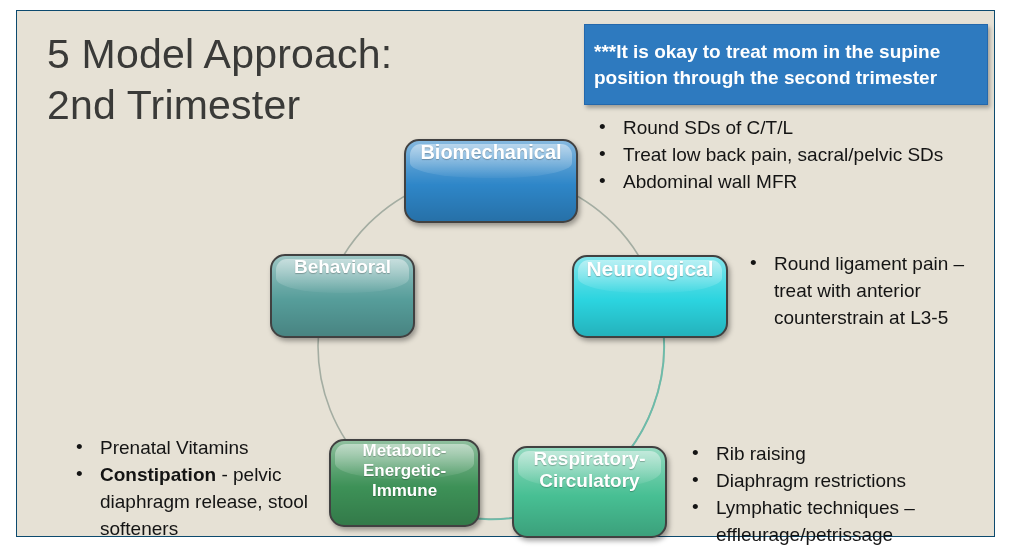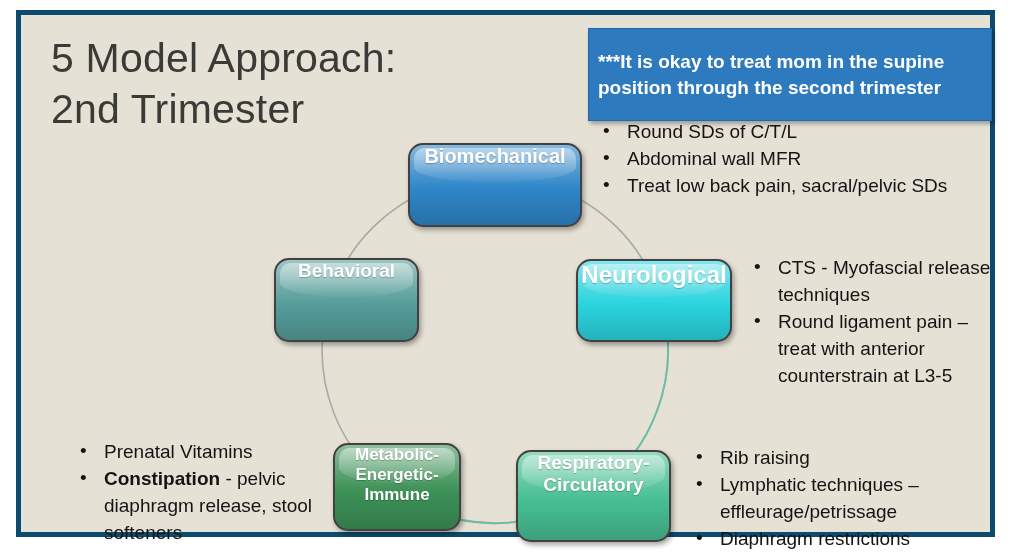--- a/index.html
+++ b/index.html
@@ -5,34 +5,34 @@
   * { box-sizing: border-box; margin: 0; padding: 0; }
   body {
     width: 1012px; height: 552px;
     background: #ffffff;
     font-family: "Liberation Sans", sans-serif;
     overflow: hidden;
   }
   .page { position: relative; width: 1012px; height: 552px; background: #ffffff; }
   .slide {
     position: absolute; left: 16px; top: 10px; width: 979px; height: 527px;
-    border: 5px solid #0c4a6e;
+    border: 1px solid #0c4a6e;
   }
   .slide-title {
     position: absolute; left: 30px; top: 18px;
     font-size: 41px; font-weight: 400; color: #3a3a38;
     line-height: 1.24; white-space: pre-line; letter-spacing: 0.2px;
   }
   .banner {
     position: absolute; left: 567px; top: 13px; width: 404px; min-height: 58px;
     background-color: var(--c, #2e7abf);
     border: 1px solid #2468ac;
     box-shadow: 2px 3px 4px rgba(0,0,0,0.30);
     color: #ffffff; font-weight: 700; font-size: 19px; line-height: 1.35;
-    padding: 20px 9px;
+    padding: 14px 9px;
   }
   .ring-svg { position: absolute; left: 0; top: 0; width: 979px; height: 527px; }
   .model-box {
     position: absolute;
     background-color: var(--c, #888888);
     background-image: linear-gradient(180deg, rgba(255,255,255,0.42) 0%,
                       rgba(255,255,255,0.12) 38%, rgba(0,0,0,0) 55%, rgba(0,0,0,0.16) 100%);
     border: 2px solid #414141;
     border-radius: 15px;
     box-shadow: 2px 3px 5px rgba(0,0,0,0.35);
@@ -42,22 +42,22 @@
   }
   .model-box::before {
     content: ""; position: absolute; left: 4px; right: 4px; top: 3px; height: 42%;
     border-radius: 11px 11px 45% 45%;
     background: linear-gradient(180deg, rgba(255,255,255,0.45), rgba(255,255,255,0.04));
     pointer-events: none;
   }
   .model-label { position: relative; white-space: pre-line; line-height: 1.18; }
   .box-biomechanical { left: 387px; top: 128px; width: 174px; height: 84px; font-size: 20px; }
   .box-behavioral    { left: 253px; top: 243px; width: 145px; height: 84px; font-size: 19px; }
-  .box-neurological  { left: 555px; top: 244px; width: 156px; height: 83px; font-size: 24px; }
-  .box-metabolic     { left: 312px; top: 428px; width: 128px; height: 88px; font-size: 17px; }
+  .box-neurological  { left: 555px; top: 244px; width: 156px; height: 83px; font-size: 21px; }
+  .box-metabolic     { left: 312px; top: 428px; width: 151px; height: 88px; font-size: 17px; }
   .box-respiratory   { left: 495px; top: 427px; width: 155px; height: 92px; font-size: 19px; margin-top: 8px; }
   .bullets { position: absolute; list-style: none; font-size: 19px; line-height: 27px; color: #141414; }
   .bullets li { position: relative; padding-left: 26px; }
   .bullets li::before { content: "\2022"; position: absolute; left: 2px; top: -1px; font-size: 19px; }
   .bullets-biomechanical { left: 580px; top: 103px; width: 400px; }
   .bullets-behavioral    { left: 24px;  top: 243px; width: 225px; }
   .bullets-neurological  { left: 731px; top: 239px; width: 252px; }
   .bullets-metabolic     { left: 57px;  top: 423px; width: 262px; }
   .bullets-respiratory   { left: 673px; top: 429px; width: 290px; }
   .bold-lead { font-weight: 700; }
@@ -96,37 +96,36 @@
 Immune</span>
     </div>
 
     <div class="model-box box-respiratory" style="--c: #47bf93;">
       <span class="model-label">Respiratory-
 Circulatory</span>
     </div>
 
     <ul class="bullets bullets-biomechanical">
       <li>Round SDs of C/T/L</li>
+      <li>Treat low back pain, sacral/pelvic SDs</li>
       <li>Abdominal wall MFR</li>
-      <li>Treat low back pain, sacral/pelvic SDs</li>
     </ul>
 
 
     <ul class="bullets bullets-neurological">
-      <li>CTS - Myofascial release techniques</li>
       <li>Round ligament pain – treat with anterior counterstrain at L3-5</li>
     </ul>
 
     <ul class="bullets bullets-metabolic">
       <li>Prenatal Vitamins</li>
       <li>
         <span class="bold-lead">Constipation</span><span> - pelvic diaphragm release, stool softeners</span>
       </li>
     </ul>
 
     <ul class="bullets bullets-respiratory">
       <li>Rib raising</li>
+      <li>Diaphragm restrictions</li>
       <li>Lymphatic techniques – effleurage/petrissage</li>
-      <li>Diaphragm restrictions</li>
     </ul>
 
   </div>
 </div>
 
 </body></html>

